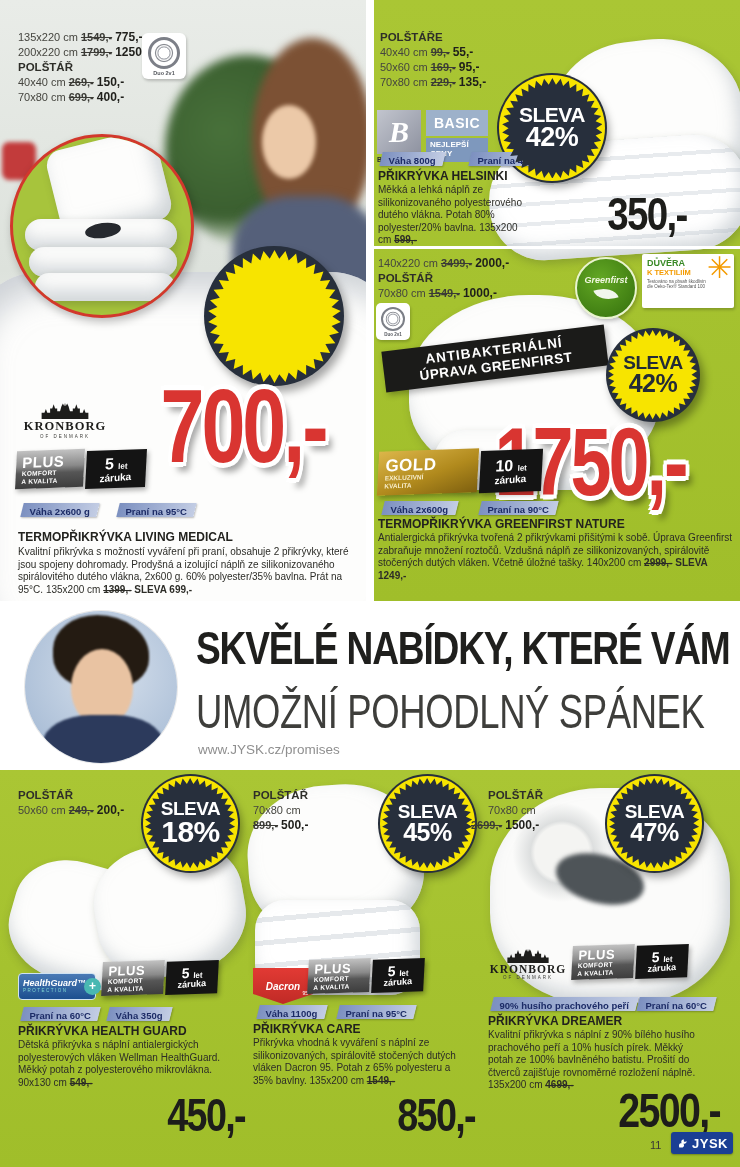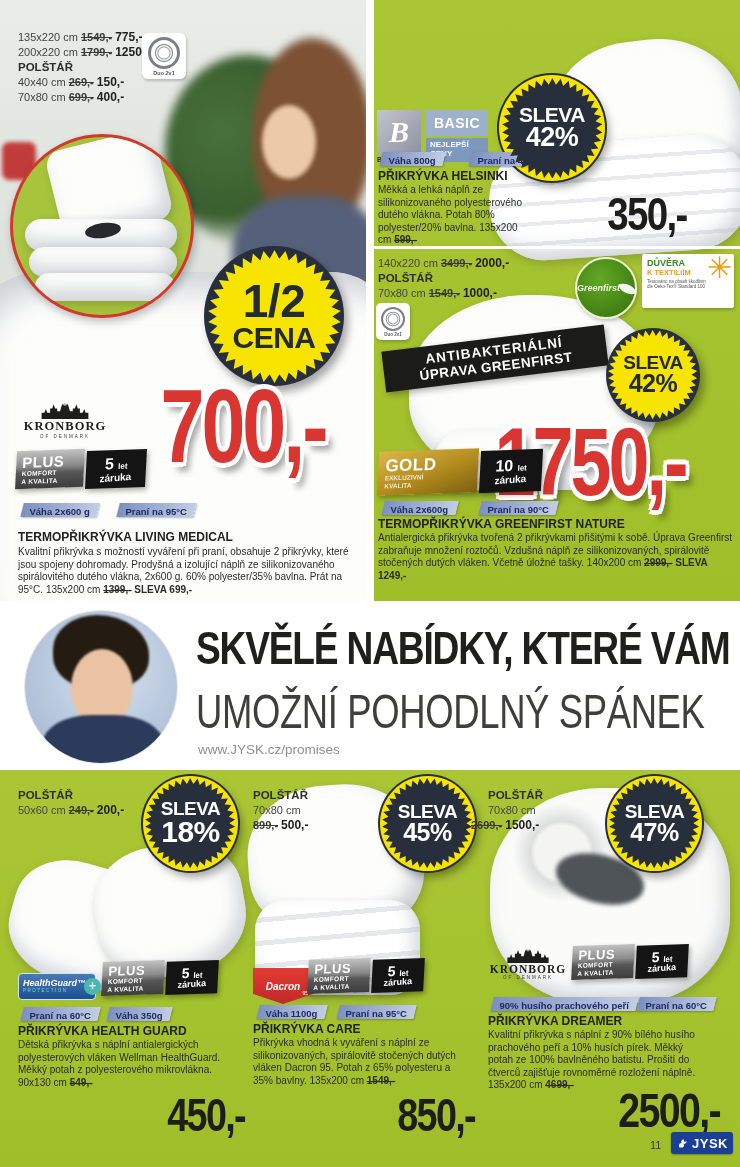--- a/index.html
+++ b/index.html
@@ -91,24 +91,20 @@
       <div class="pillow" style="left:16px;top:110px;width:148px;height:30px;border-radius:15px;"></div>
       <div class="pillow" style="left:22px;top:136px;width:140px;height:28px;border-radius:14px;"></div>
       <div style="position:absolute;left:72px;top:86px;width:36px;height:15px;background:#26292e;border-radius:50%;transform:rotate(-8deg);"></div>
     </div>
   </div>
 
   <div class="badge yellow" style="left:204px;top:246px;width:140px;height:140px;">
       <svg viewBox="0 0 100 100">
         <polygon points="50.00,0.00 53.59,6.65 58.23,0.68 60.68,7.83 66.23,2.71 67.47,10.16 73.80,6.03 73.79,13.58 80.71,10.54 79.46,18.00 86.79,16.14 84.33,23.28 91.86,22.65 88.26,29.30 95.79,29.92 91.14,35.88 98.47,37.73 92.91,42.84 99.83,45.87 93.50,50.00 99.83,54.13 92.91,57.16 98.47,62.27 91.14,64.12 95.79,70.08 88.26,70.70 91.86,77.35 84.33,76.72 86.79,83.86 79.46,82.00 80.71,89.46 73.79,86.42 73.80,93.97 67.47,89.84 66.23,97.29 60.68,92.17 58.23,99.32 53.59,93.35 50.00,100.00 46.41,93.35 41.77,99.32 39.32,92.17 33.77,97.29 32.53,89.84 26.20,93.97 26.21,86.42 19.29,89.46 20.54,82.00 13.21,83.86 15.67,76.72 8.14,77.35 11.74,70.70 4.21,70.08 8.86,64.12 1.53,62.27 7.09,57.16 0.17,54.13 6.50,50.00 0.17,45.87 7.09,42.84 1.53,37.73 8.86,35.88 4.21,29.92 11.74,29.30 8.14,22.65 15.67,23.28 13.21,16.14 20.54,18.00 19.29,10.54 26.21,13.58 26.20,6.03 32.53,10.16 33.77,2.71 39.32,7.83 41.77,0.68 46.41,6.65" fill="#f7e400"></polygon>
       </svg>
-    <div class="bt">
-        <span style="font-size:46px;">1/2</span>
-        <span style="font-size:30px;">CENA</span>
-      </div>
   </div>
 
   <div class="kron abs" style="left:16px;top:402px;width:98px;">
     <svg width="52" height="17" viewBox="0 0 70 24">
         <path fill="#1d1d1b" d="M2 24 L2 15 L6 15 L8 10 L10 15 L14 15 L14 9 L17 9 L19 3 L21 9 L24 9 L24 13 L28 13 L30 6 L32 2 L34 6 L35 1 L36 6 L38 2 L40 6 L42 13 L46 13 L46 9 L49 9 L51 3 L53 9 L56 9 L56 15 L60 15 L62 10 L64 15 L68 15 L68 24 Z"></path>
       </svg>
     <span class="kn" style="font-size:12.5px;">KRONBORG</span>
     <span class="ks" style="font-size:4.5px;">OF DENMARK</span>
   </div>
 
@@ -138,20 +134,26 @@
 
     <div class="pillow" style="left:180px;top:40px;width:190px;height:165px;border-radius:42% 46% 40% 44%;transform:rotate(-7deg);"></div>
     <div class="pillow" style="left:115px;top:140px;width:260px;height:115px;border-radius:55px;transform:rotate(-4deg);background:repeating-linear-gradient(180deg,#ffffff 0 16px,#e8ebee 16px 20px);"></div>
 
     <div class="pillow" style="left:35px;top:295px;width:250px;height:185px;border-radius:48% 48% 42% 42%;"></div>
     <div class="pillow" style="left:60px;top:430px;width:210px;height:60px;border-radius:30px;"></div>
 
     <div class="abs" style="left:0;top:246px;width:366px;height:3px;background:#fff;"></div>
   </div>
 
+  <div class="abs" style="left:380px;top:30px;">
+    <div class="lbl">POLŠTÁŘE</div>
+    <div class="row"><span>40x40 cm</span><s>99,-</s><b>55,-</b></div>
+    <div class="row"><span>50x60 cm</span><s>169,-</s><b>95,-</b></div>
+    <div class="row"><span>70x80 cm</span><s>229,-</s><b>135,-</b></div>
+  </div>
 
   <div class="badge dark" style="left:499px;top:75px;width:106px;height:106px;">
       <svg viewBox="0 0 100 100">
         <polygon points="50.00,0.00 53.59,6.65 58.23,0.68 60.68,7.83 66.23,2.71 67.47,10.16 73.80,6.03 73.79,13.58 80.71,10.54 79.46,18.00 86.79,16.14 84.33,23.28 91.86,22.65 88.26,29.30 95.79,29.92 91.14,35.88 98.47,37.73 92.91,42.84 99.83,45.87 93.50,50.00 99.83,54.13 92.91,57.16 98.47,62.27 91.14,64.12 95.79,70.08 88.26,70.70 91.86,77.35 84.33,76.72 86.79,83.86 79.46,82.00 80.71,89.46 73.79,86.42 73.80,93.97 67.47,89.84 66.23,97.29 60.68,92.17 58.23,99.32 53.59,93.35 50.00,100.00 46.41,93.35 41.77,99.32 39.32,92.17 33.77,97.29 32.53,89.84 26.20,93.97 26.21,86.42 19.29,89.46 20.54,82.00 13.21,83.86 15.67,76.72 8.14,77.35 11.74,70.70 4.21,70.08 8.86,64.12 1.53,62.27 7.09,57.16 0.17,54.13 6.50,50.00 0.17,45.87 7.09,42.84 1.53,37.73 8.86,35.88 4.21,29.92 11.74,29.30 8.14,22.65 15.67,23.28 13.21,16.14 20.54,18.00 19.29,10.54 26.21,13.58 26.20,6.03 32.53,10.16 33.77,2.71 39.32,7.83 41.77,0.68 46.41,6.65" fill="#272f3c"></polygon>
       </svg>
     <div class="bt">
         <span style="font-size:21px;">SLEVA</span>
         <span style="font-size:27px;">42%</span>
       </div>
   </div>
@@ -177,21 +179,21 @@
     <span>Měkká a lehká náplň ze silikonizovaného polyesterového dutého vlákna. Potah 80% polyester/20% bavlna. 135x200 cm</span> <s>599,-</s>
   </div>
   <div class="abs bigblack" style="left:582px;top:190px;width:130px;text-align:center;font-size:47px;">350,-</div>
 
   <div class="abs" style="left:378px;top:256px;">
     <div class="row"><span>140x220 cm</span><s>3499,-</s><b>2000,-</b></div>
     <div class="lbl">POLŠTÁŘ</div>
     <div class="row"><span>70x80 cm</span><s>1549,-</s><b>1000,-</b></div>
   </div>
 
-  <div class="abs" style="left:575px;top:257px;width:58px;height:58px;border-radius:50%;background:radial-gradient(circle at 40% 35%,#63a824,#3f7d12 75%);border:2px solid #e9f4cf;box-shadow:1px 2px 4px rgba(0,0,0,.25);display:flex;flex-direction:row;align-items:center;">
+  <div class="abs" style="left:575px;top:257px;width:58px;height:58px;border-radius:50%;background:radial-gradient(circle at 40% 35%,#63a824,#3f7d12 75%);border:2px solid #e9f4cf;box-shadow:1px 2px 4px rgba(0,0,0,.25);display:flex;flex-direction:column;align-items:center;justify-content:center;">
     <span style="color:#f2f8e2;font-style:italic;font-weight:700;font-size:9px;">Greenfirst</span>
     <div style="width:22px;height:14px;background:#fff;border-radius:0 100% 0 100%;transform:rotate(-18deg);margin-top:2px;opacity:.92;"></div>
   </div>
 
   <div class="abs" style="left:642px;top:254px;width:92px;height:54px;background:#fff;border-radius:2px;box-shadow:1px 2px 3px rgba(0,0,0,.2);padding:4px 5px;box-sizing:border-box;overflow:hidden;">
     <span style="position:absolute;right:2px;top:-4px;color:#f49b00;font-size:30px;">✳</span>
     <div style="color:#3a8a28;font-weight:800;font-size:9px;">DŮVĚRA</div>
     <div style="color:#f49b00;font-weight:800;font-size:7.5px;">K TEXTILIÍM</div>
     <div style="color:#555;font-size:4.5px;line-height:1.2;margin-top:2px;width:60px;">Testováno na obsah škodlivin dle Oeko-Tex® Standard 100</div>
   </div>

